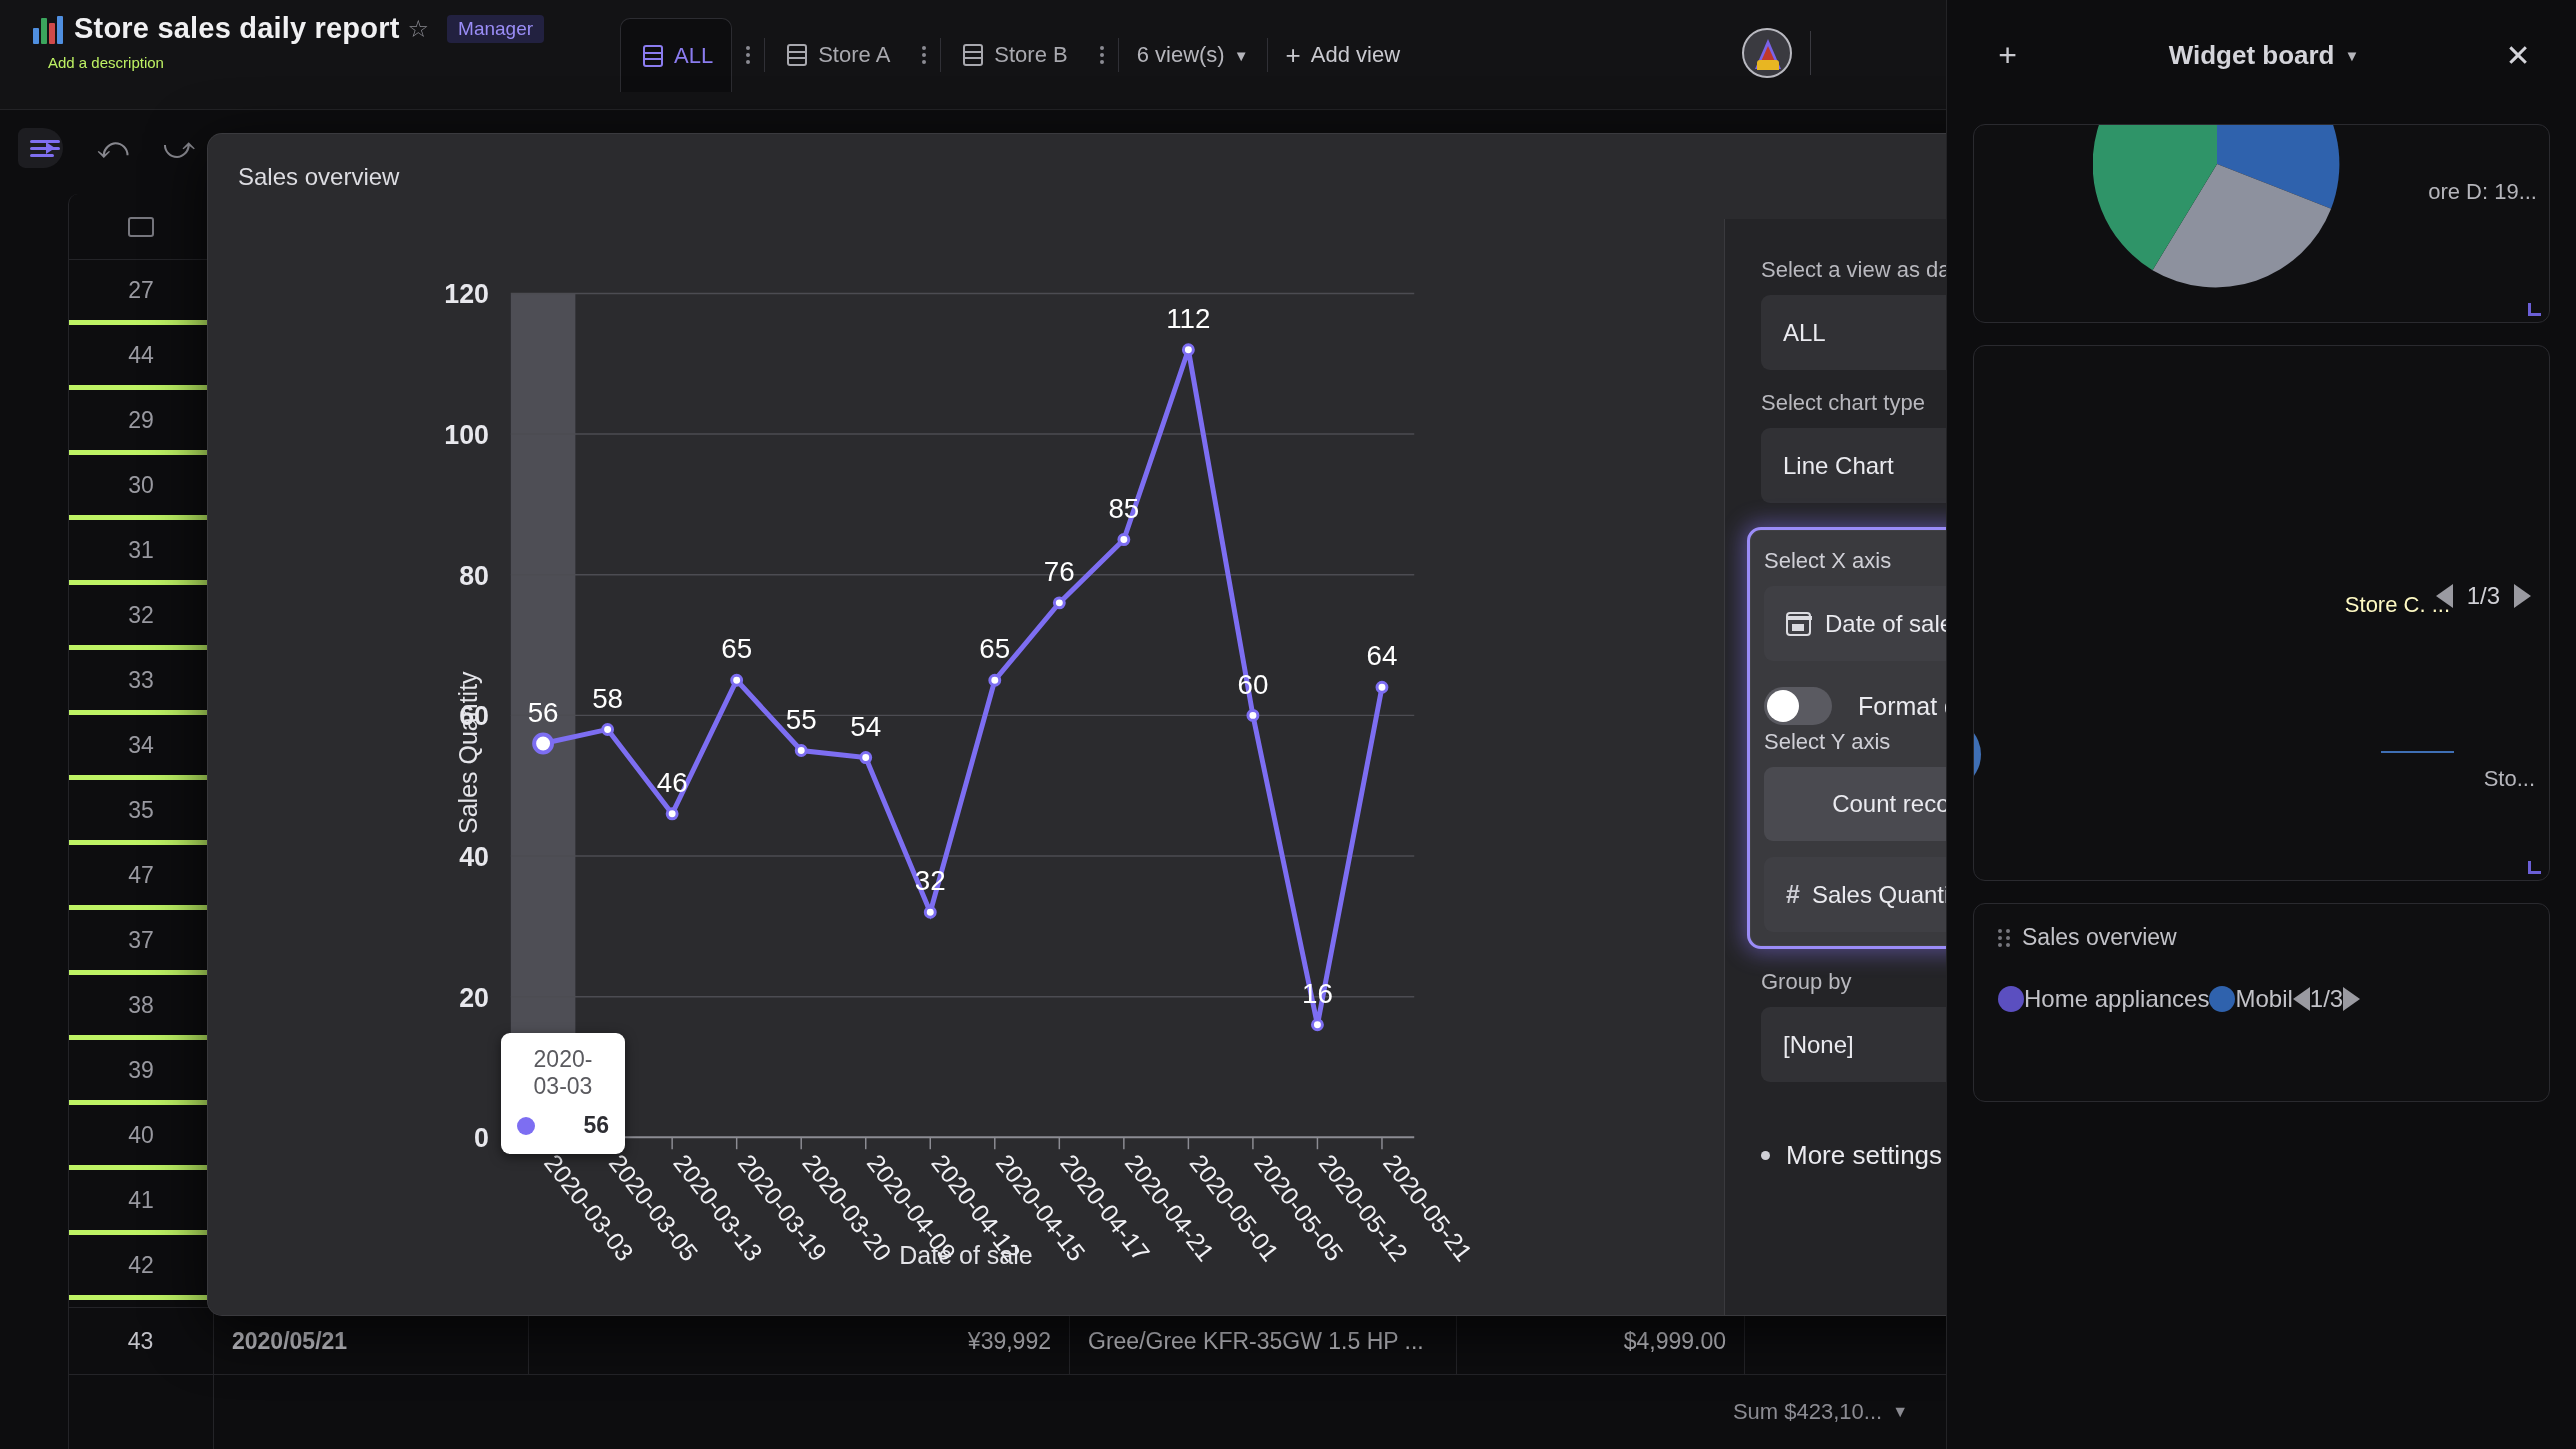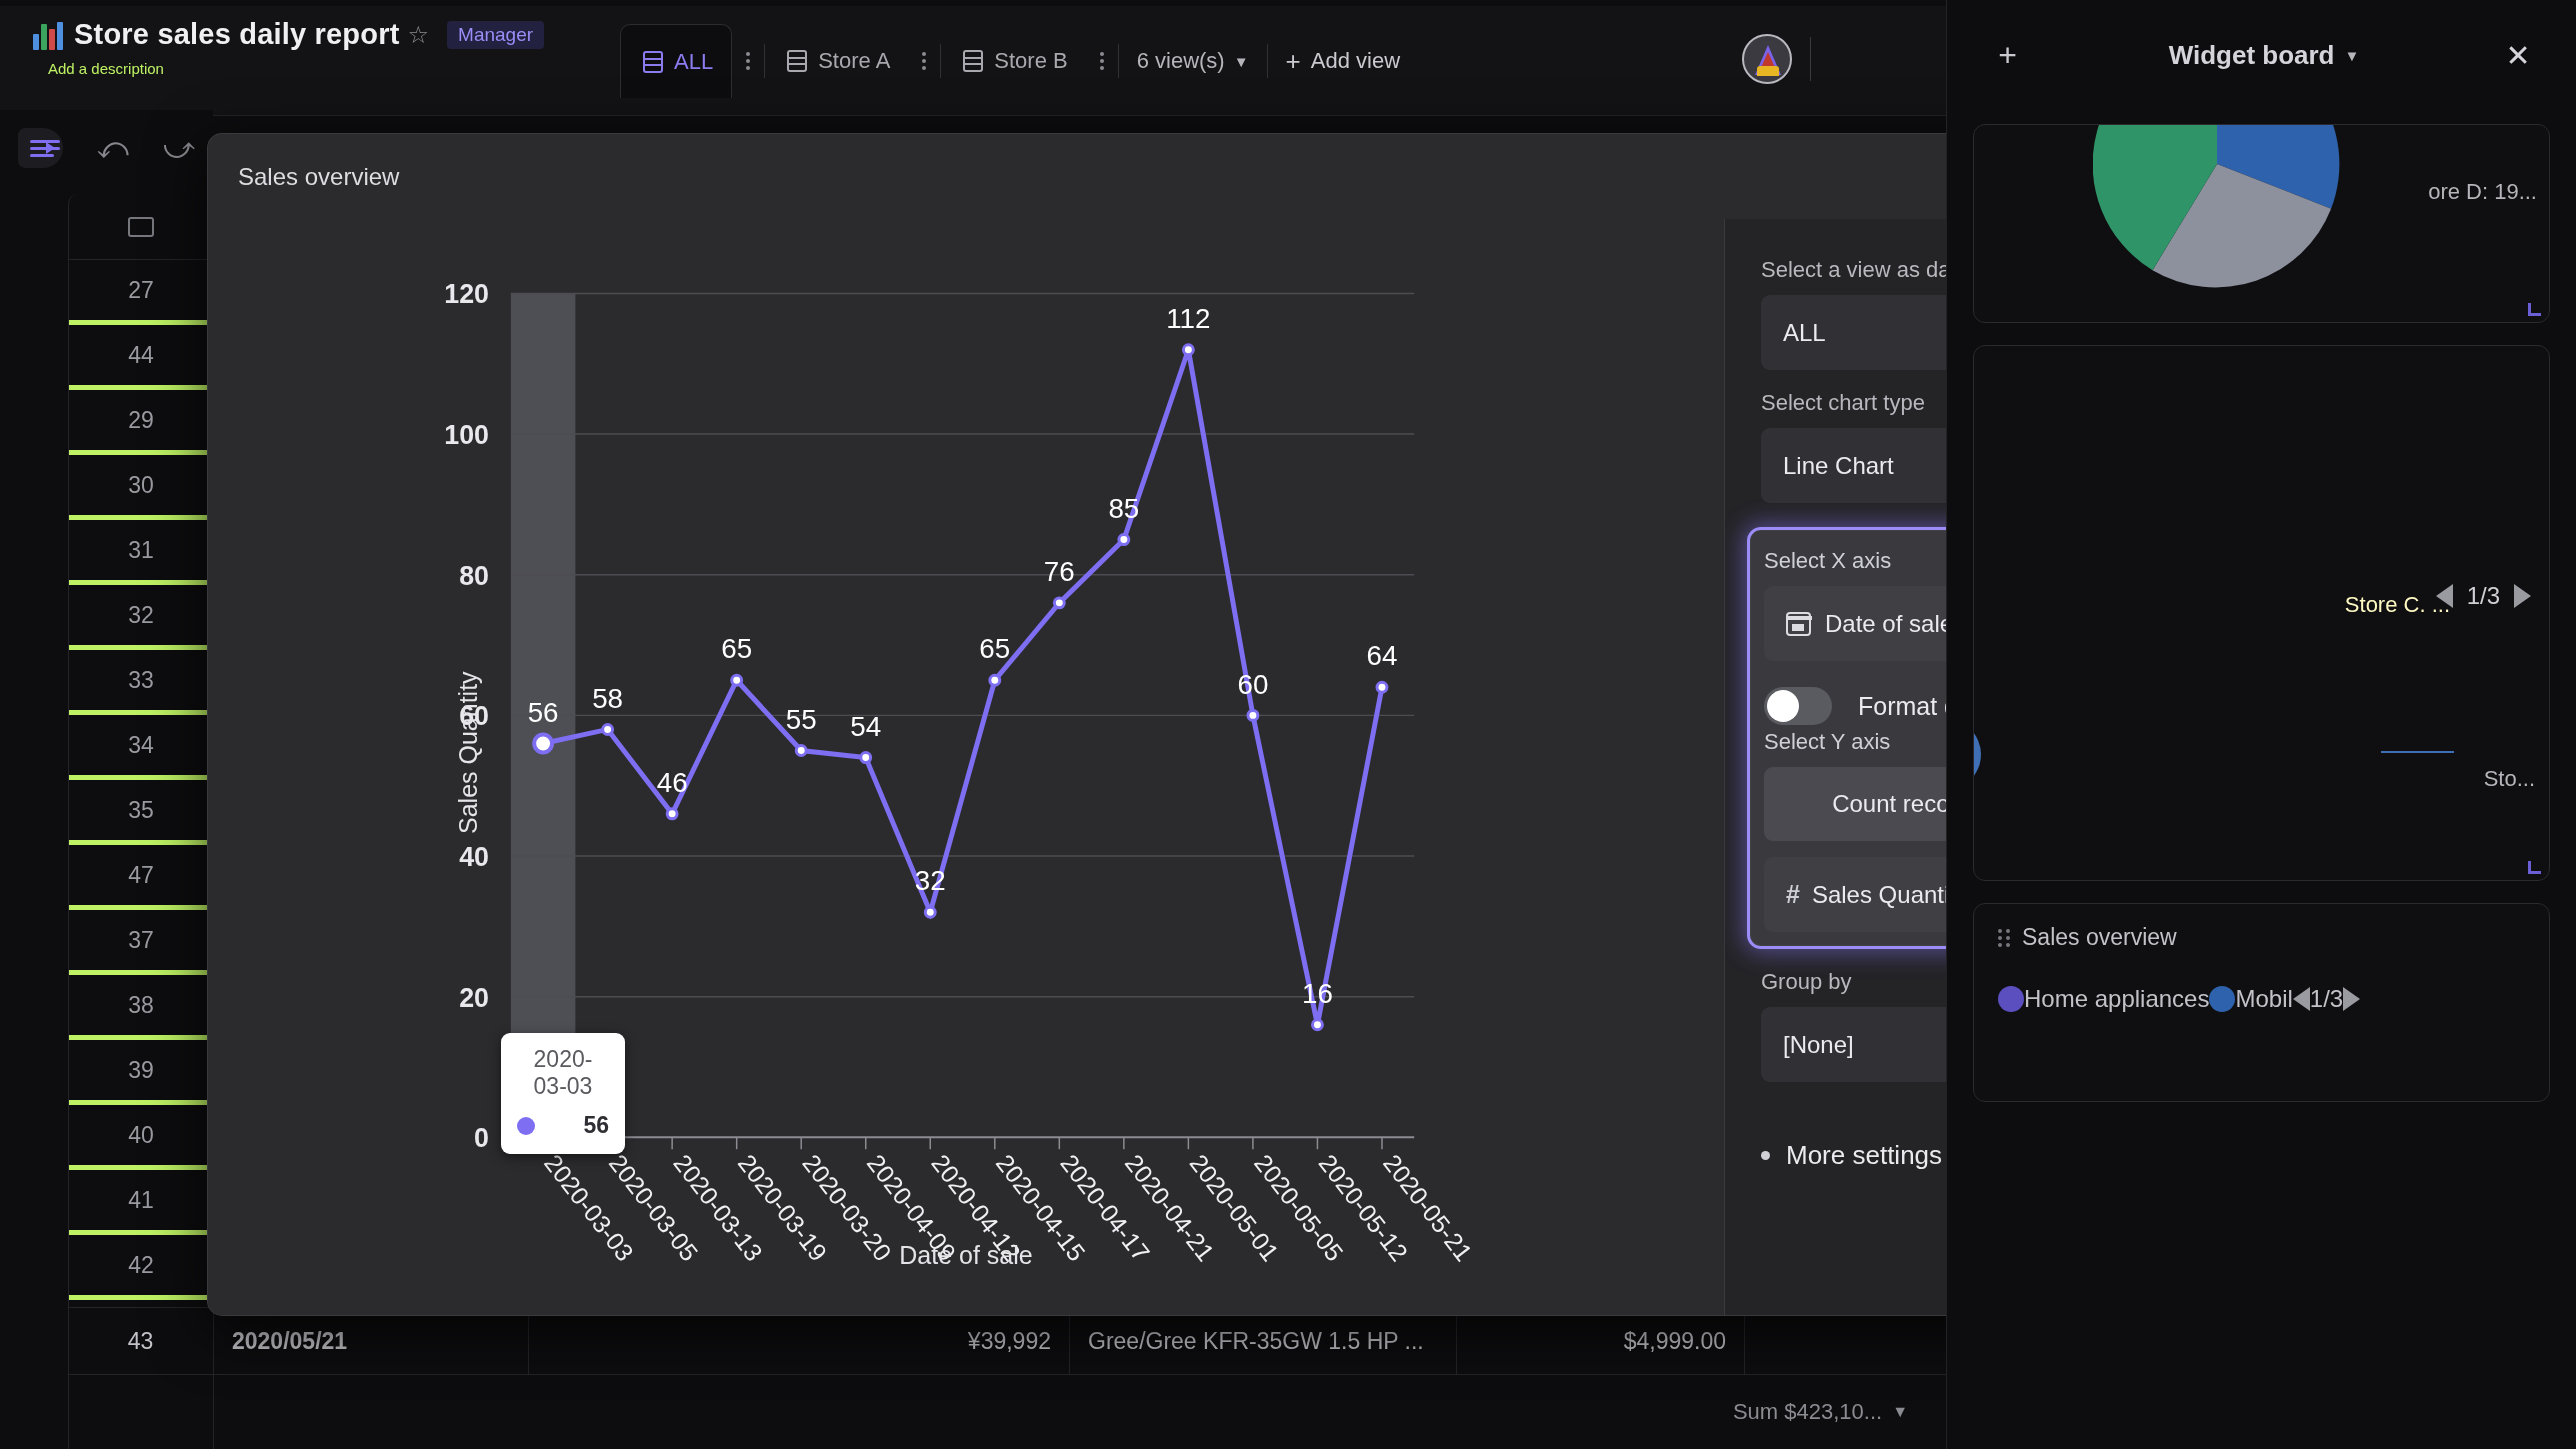--- a/index.html
+++ b/index.html
@@ -7,21 +7,21 @@
     width: 2576px; height: 1449px;
     background: #0d0d0f;
     font-family: "Liberation Sans", sans-serif;
     color: #e8e8ea;
     overflow: hidden;
   }
   #root { position: relative; width: 2576px; height: 1449px; }
 
   
   .topbar {
-    position: absolute; left: 0; top: 6px; width: 1946px; height: 110px;
+    position: absolute; left: 0; top: 0; width: 1946px; height: 110px;
     background: #131315;
     border-bottom: 1px solid #232326;
   }
   .title-block { position: absolute; left: 32px; top: 12px; }
   .title-row { display: flex; align-items: center; gap: 12px; }
   .app-icon {
     width: 30px; height: 30px; position: relative; display: inline-block;
   }
   .app-icon i { position: absolute; bottom: 0; width: 6px; border-radius: 1px; display:block; }
   .app-icon i:nth-child(1){ left:1px;  height: 16px; background:#4f8fe0;}

